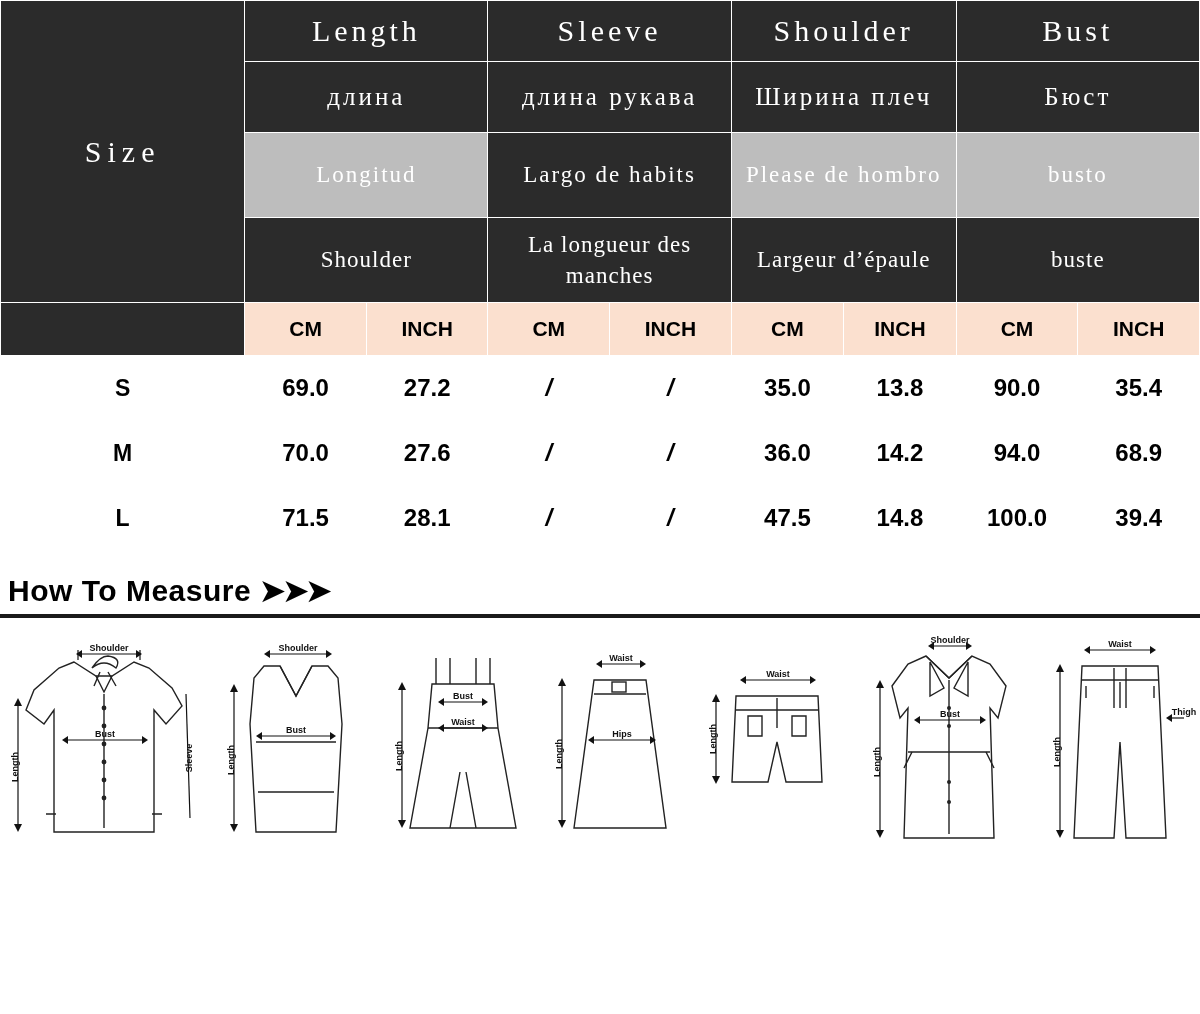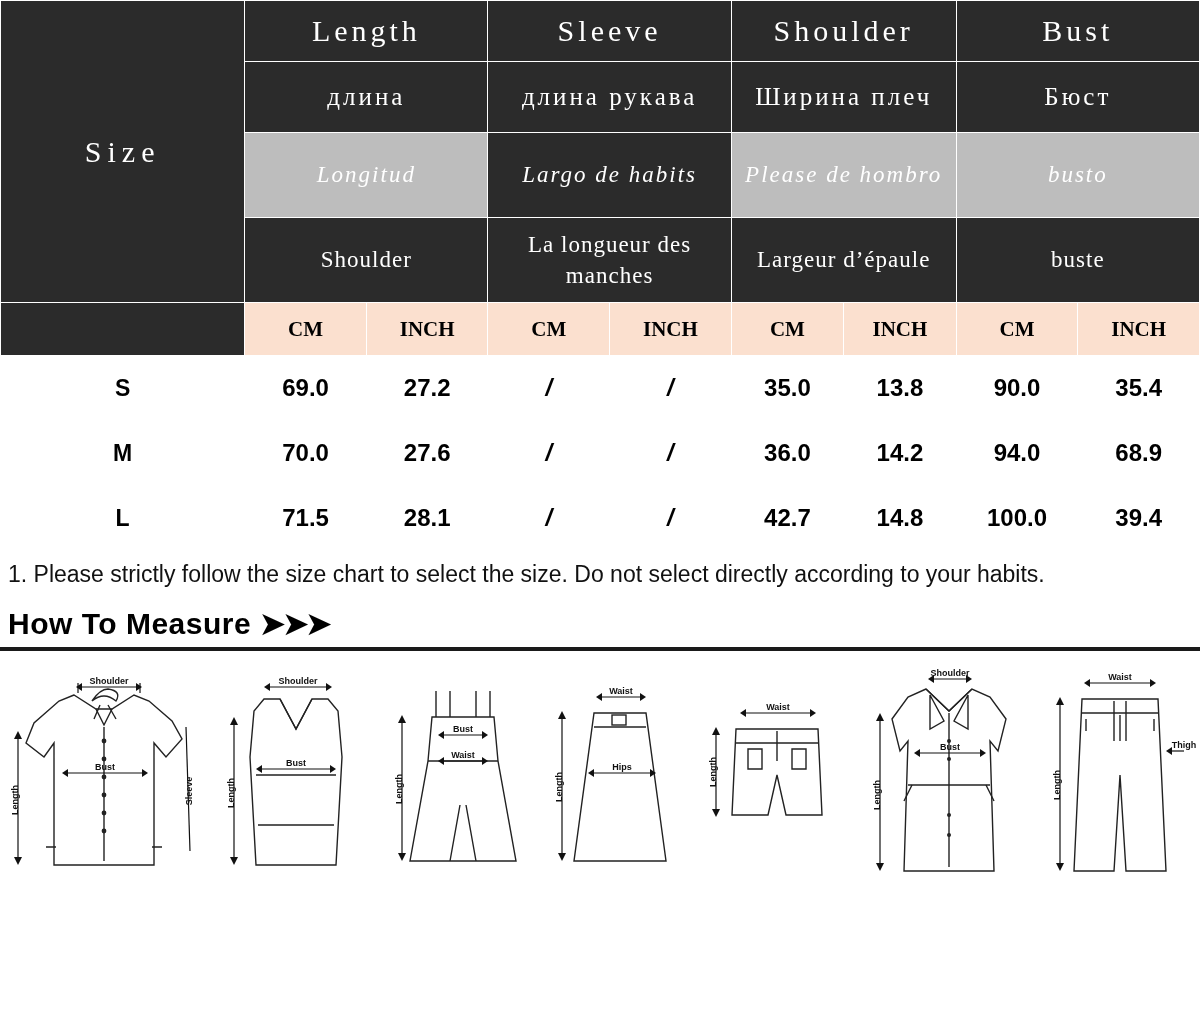--- a/index.html
+++ b/index.html
@@ -31,32 +31,31 @@
 
   .hdr-en{font-size:30px;letter-spacing:4px;}
   .hdr-ru{font-size:25px;letter-spacing:3px;line-height:1.35;font-family:Liberation Serif, serif;}
   .hdr-es{font-size:23px;letter-spacing:2px;line-height:1.35;}
   .hdr-fr{font-size:23px;letter-spacing:1px;line-height:1.35;}
   .size-cell{font-size:30px;letter-spacing:6px;margin-left:39px;}
 
   .unit{
     background:#fbe0cf;color:#000;font-weight:bold;font-size:21px;
     height:52px;
-    font-family:Liberation Serif, serif;
   }
   .data-row td{
     background:#ffffff;color:#000;font-weight:bold;font-size:24px;
     height:64px;border:1px solid #d8d8d8;
   }
   .data-row td.sizecol{font-size:23px;}
   .data-row td.slash{font-style:italic;}
 
   .r1 td{height:60px;}
   .r2 td{height:70px;}
-  .r3 td{height:84px;font-style:italic;}
+  .r3 td{height:84px;}
   .r4 td{height:84px;}
 
   
   .notes{
     padding:6px 8px 0 8px;
     font-size:23px;
     line-height:1.35;
     color:#111;
   }
   .notes p{margin:2px 0;}
@@ -164,30 +163,29 @@
         <td>94.0</td>
         <td>68.9</td>
       </tr>
 
       <tr class="data-row">
         <td class="sizecol">L</td>
         <td>71.5</td>
         <td>28.1</td>
         <td class="slash">/</td>
         <td class="slash">/</td>
-        <td>42.7</td>
+        <td>47.5</td>
         <td>14.8</td>
         <td>100.0</td>
         <td>39.4</td>
       </tr>
     </tbody>
   </table>
 
   <div class="notes">
-    <p>1. Please strictly follow the size chart to select the size. Do not select directly according to your habits.</p>
   </div>
 
   <div class="howto">
     <span>How To Measure</span>
     <span class="arrows">➤➤➤</span>
   </div>
   <div class="rule"></div>
 
   <div class="figures">
 

